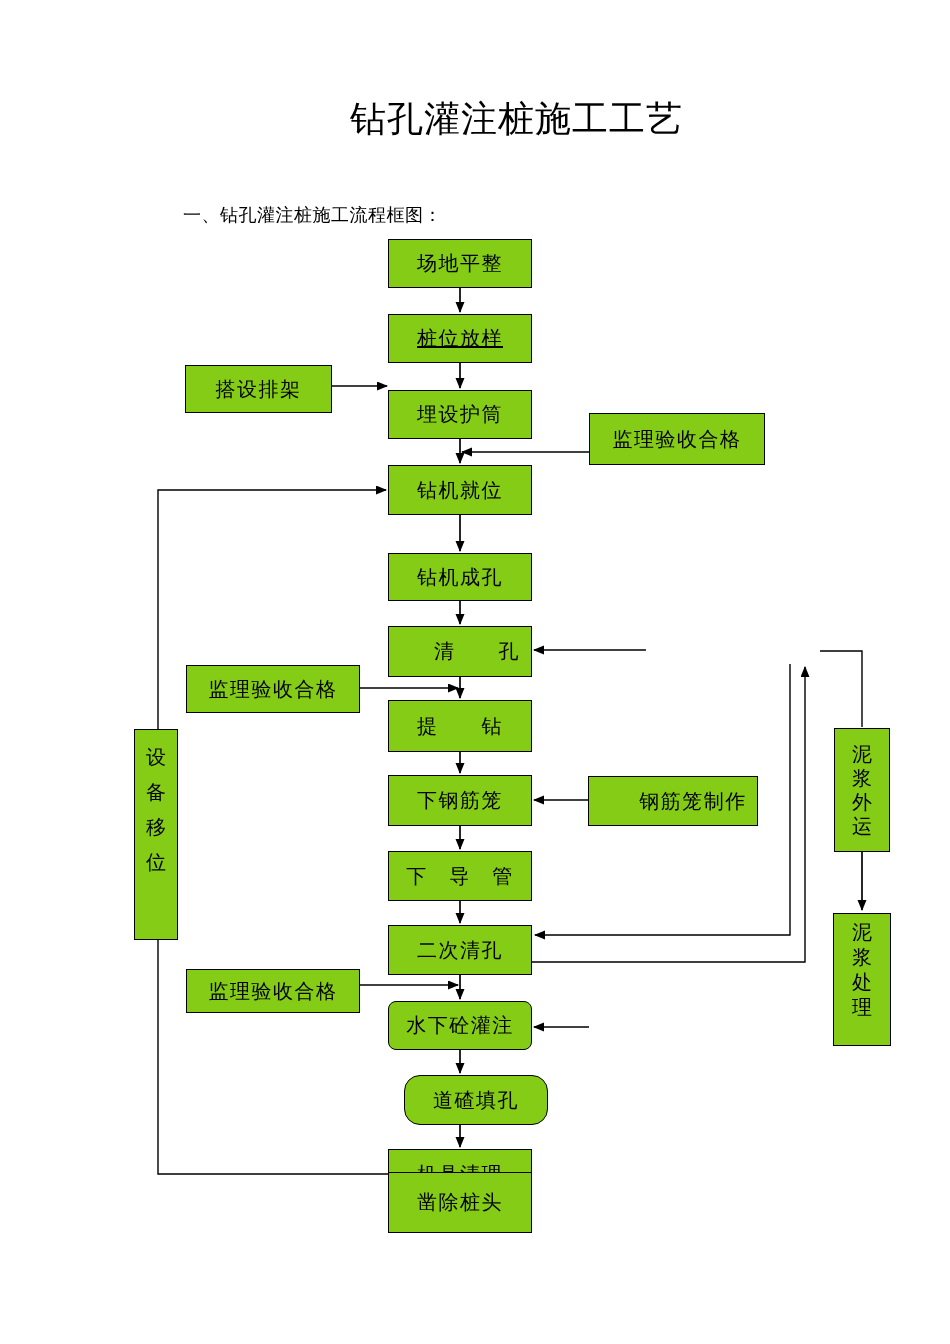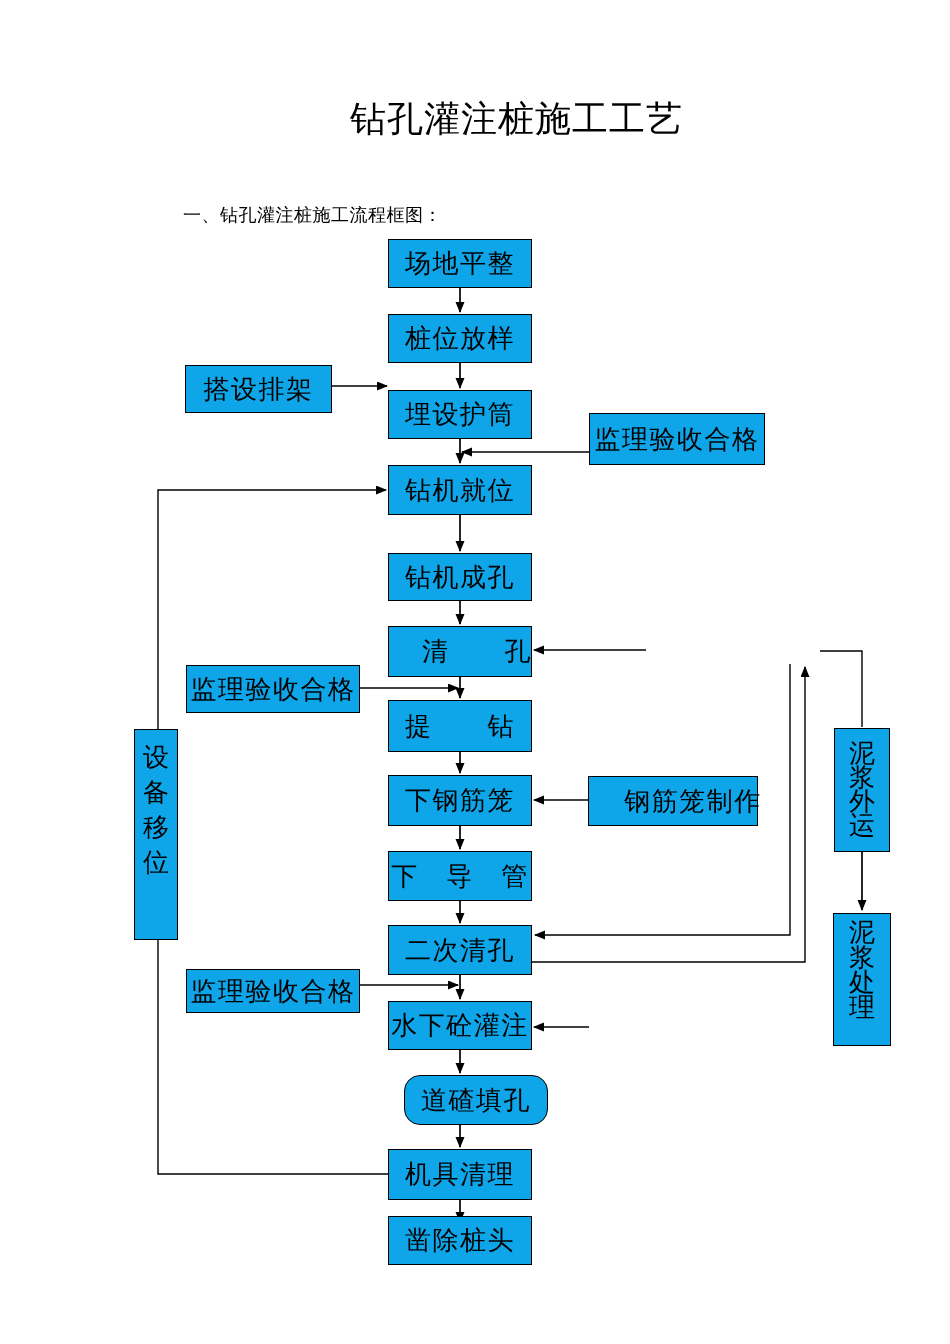--- a/index.html
+++ b/index.html
@@ -12,40 +12,40 @@
     font-size:36px;letter-spacing:1px;white-space:nowrap;
   }
   #section-heading{
     position:absolute;left:183px;top:203px;
     font-size:18px;letter-spacing:0.5px;white-space:nowrap;
   }
   svg#connectors{position:absolute;left:0;top:0;}
   .flow{stroke:#000;stroke-width:1.7;fill:none;}
   .loop{stroke:#000;stroke-width:1.4;fill:none;}
   .box{
-    position:absolute;box-sizing:border-box;border:1.5px solid #000;background:#0ea5e9;
+    position:absolute;box-sizing:border-box;border:1.5px solid #000;background:#84cc16;
     display:flex;align-items:center;justify-content:center;
-    font-size:26px;letter-spacing:1.5px;text-align:center;white-space:nowrap;
+    font-size:20px;letter-spacing:1.5px;text-align:center;white-space:nowrap;
   }
   .vert{white-space:pre-line;letter-spacing:0;}
   
   #mb0{left:388px;top:239px;width:144px;height:49px;}
-  #mb1{left:388px;top:314px;width:144px;height:49px;}
+  #mb1{left:388px;top:314px;width:144px;height:49px;text-decoration:underline;}
   #mb2{left:388px;top:390px;width:144px;height:49px;}
   #mb3{left:388px;top:465px;width:144px;height:50px;}
   #mb4{left:388px;top:553px;width:144px;height:48px;}
   #mb5{left:388px;top:626px;width:144px;height:51px;padding-left:34px;}
   #mb6{left:388px;top:700px;width:144px;height:52px;}
   #mb7{left:388px;top:775px;width:144px;height:51px;}
   #mb8{left:388px;top:851px;width:144px;height:50px;}
   #mb9{left:388px;top:925px;width:144px;height:50px;}
-  #mb10{left:388px;top:1001px;width:144px;height:49px;}
+  #mb10{left:388px;top:1001px;width:144px;height:49px;border-radius:8px;}
   #mb11{left:404px;top:1075px;width:144px;height:50px;border-radius:16px;}
   #mb12{left:388px;top:1149px;width:144px;height:51px;}
-  #mb13{left:388px;top:1216px;width:144px;height:49px;}
+  #mb13{left:388px;top:1172px;width:144px;height:61px;}
   
   #sb0{left:185px;top:365px;width:147px;height:48px;}
   #sb1{left:589px;top:413px;width:176px;height:52px;}
   #sb2{left:646px;top:614px;width:174px;height:50px;}
   #sb3{left:186px;top:665px;width:174px;height:48px;}
   #sb4{left:588px;top:776px;width:170px;height:50px;padding-left:40px;}
   #sb5{left:134px;top:729px;width:44px;height:211px;line-height:35px;align-items:flex-start;padding-top:10px;}
   #sb6{left:834px;top:728px;width:56px;height:124px;line-height:24px;}
   #sb7{left:833px;top:913px;width:58px;height:133px;line-height:25px;align-items:flex-start;padding-top:6px;}
   #sb8{left:186px;top:969px;width:174px;height:44px;}

